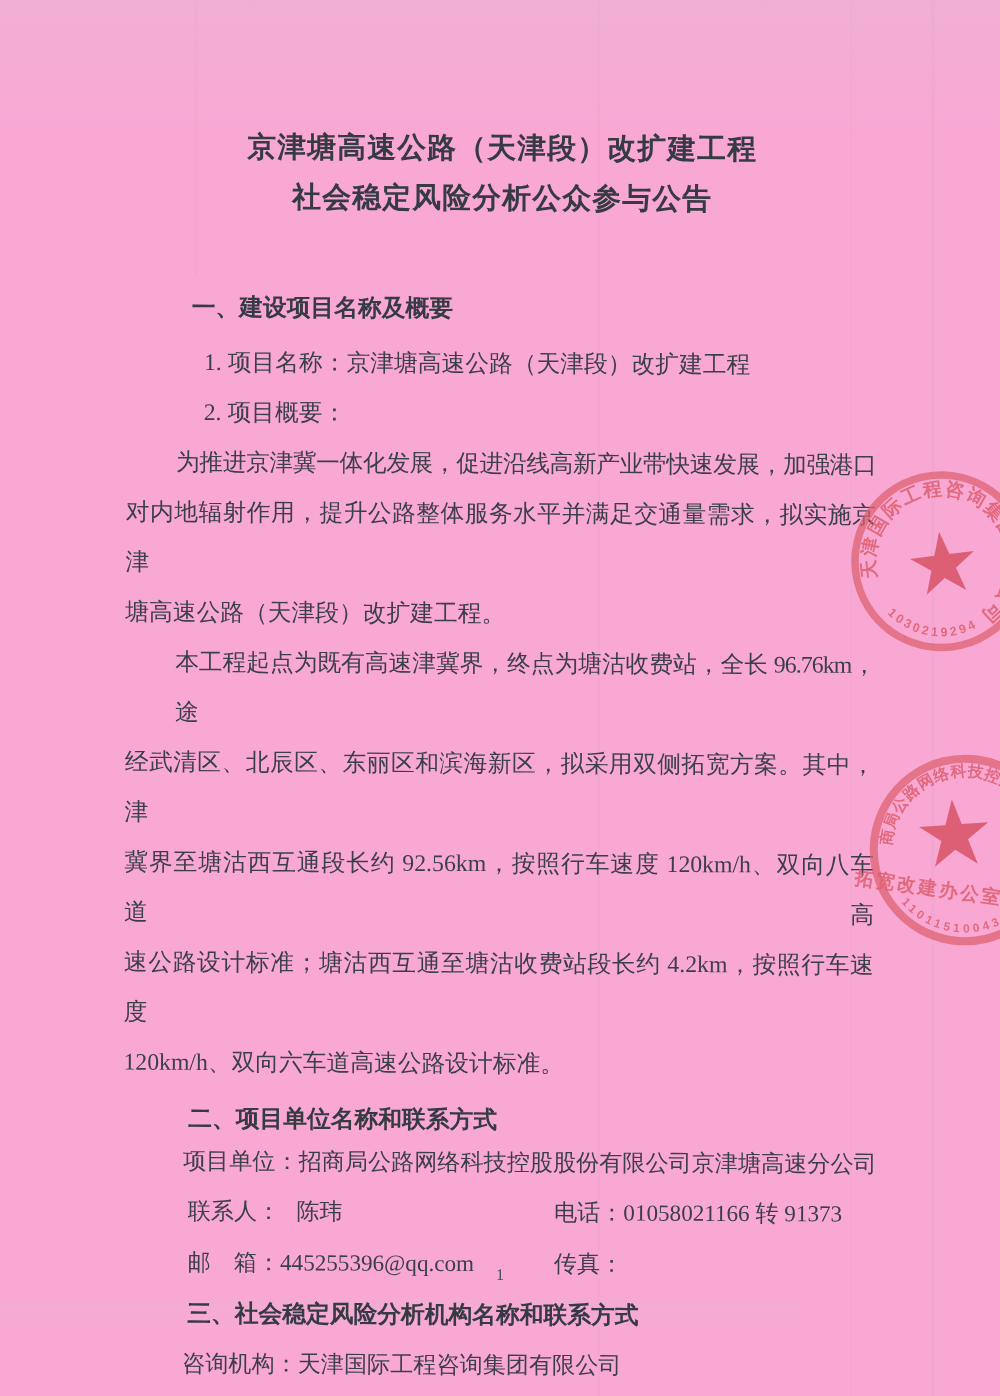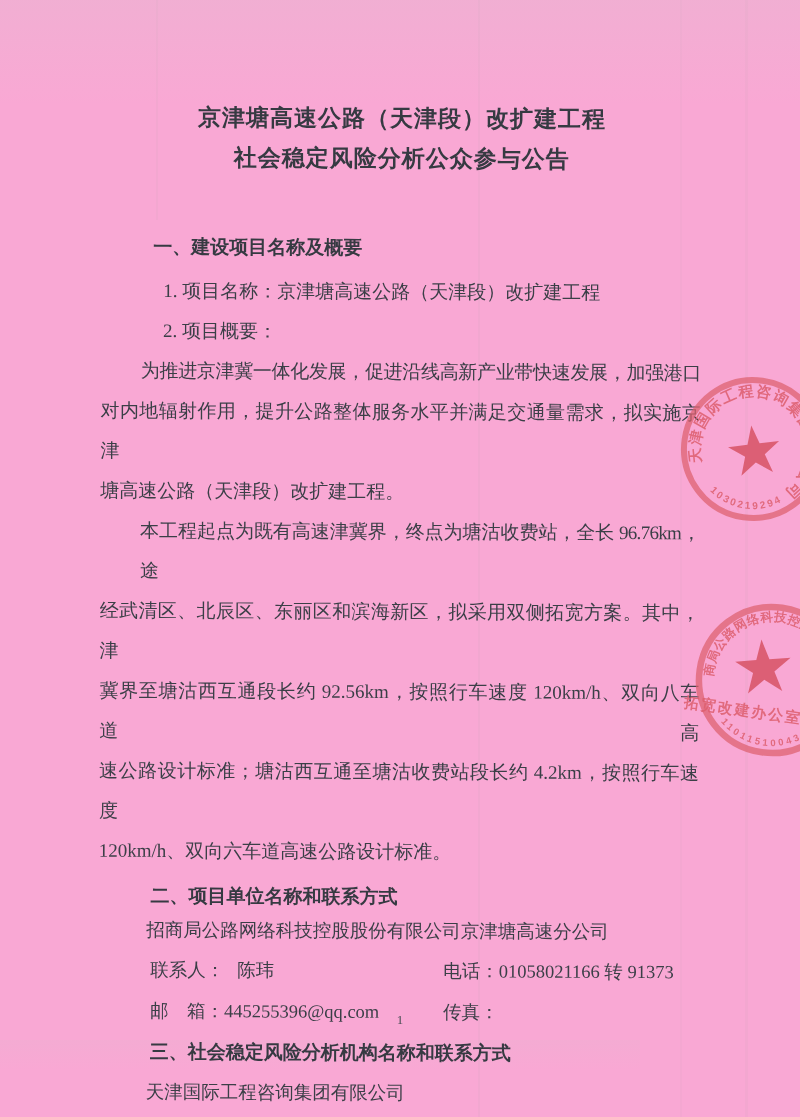--- a/index.html
+++ b/index.html
@@ -88,34 +88,36 @@
       <div class="line jline indent">本工程起点为既有高速津冀界，终点为塘沽收费站，全长 96.76km，途</div>
       <div class="line jline">经武清区、北辰区、东丽区和滨海新区，拟采用双侧拓宽方案。其中，津</div>
       <div class="line jline">冀界至塘沽西互通段长约 92.56km，按照行车速度 120km/h、双向八车道高</div>
       <div class="line jline">速公路设计标准；塘沽西互通至塘沽收费站段长约 4.2km，按照行车速度</div>
       <div class="line lline">120km/h、双向六车道高速公路设计标准。</div>
     </div>
 
     <div class="heading h2">二、项目单位名称和联系方式</div>
 
     <div class="crow org org-2">
+      <span>项目单位：</span>
         <span>招商局公路网络科技控股股份有限公司京津塘高速分公司</span>
     </div>
     <div class="crow row-2a">
       <span class="cleft"><span>联系人：</span><span class="val-gap">陈玮</span></span>
       <span class="cright"><span>电话：</span><span>01058021166 转 91373</span></span>
     </div>
     <div class="crow row-2b">
       <span class="cleft"><span>邮　箱：</span><span>445255396@qq.com</span></span>
       <span class="cright"><span>传真：</span><span></span></span>
     </div>
 
     <div class="heading h3">三、社会稳定风险分析机构名称和联系方式</div>
 
     <div class="crow org org-3">
+      <span>咨询机构：</span>
         <span>天津国际工程咨询集团有限公司</span>
     </div>
     <div class="crow row-3a">
       <span class="cleft"></span>
       <span class="cright"></span>
     </div>
 
   </div>
 
   <svg class="stamp stamp1" width="200" height="200" viewBox="0 0 200 200">

